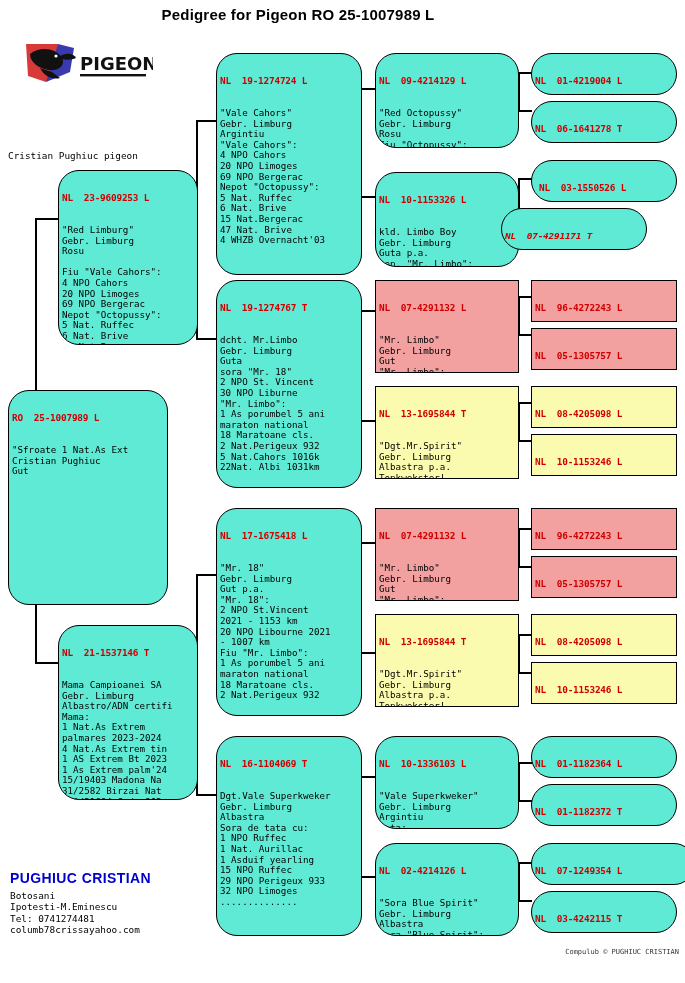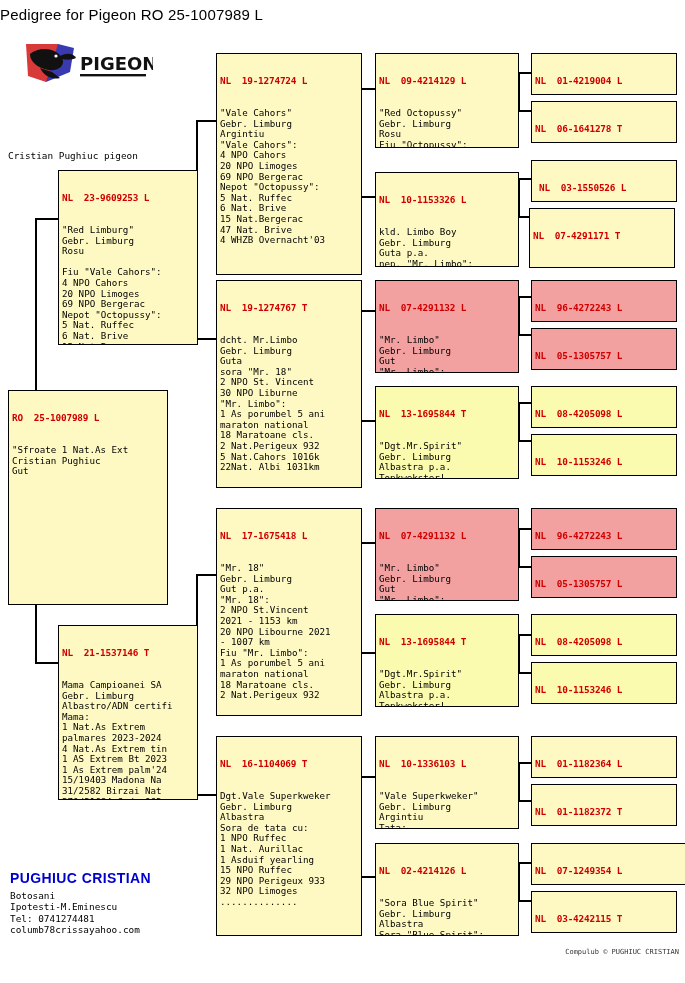--- a/index.html
+++ b/index.html
@@ -5,40 +5,40 @@
   html,body{margin:0;padding:0;}
   body{
     width:685px;height:983px;
     background:#ffffff;
     font-family:"DejaVu Sans Mono", monospace;
     position:relative;
     overflow:hidden;
     color:#000;
   }
   .title{
-    position:absolute;top:6px;left:0;width:596px;
+    position:absolute;top:6px;left:0;width:596px;text-align:center;
     font-family:"Liberation Sans", sans-serif;
-    font-size:15px;font-weight:normal;letter-spacing:.2px;
+    font-size:15px;font-weight:bold;letter-spacing:.2px;
   }
   .card{
     position:absolute;
     border:1.5px solid #000;
     box-sizing:border-box;
     padding:1px 3px;
     font-size:9.2px;
     line-height:10.6px;
     overflow:hidden;
     white-space:pre-wrap;
   }
   .card .ring{
     color:#d00000;font-weight:bold;font-size:9.4px;display:block;
     letter-spacing:-.2px;
   }
   .card .body{display:block;}
-  .white{background:#fef9c3;}
+  .white{background:#5eead4;border-radius:21px;}
   .pink{background:#f2a0a0;}
   .yellow{background:#fbfbb0;}
   .logo-wrap{position:absolute;left:18px;top:38px;width:135px;height:62px;}
   .owner-label{
     position:absolute;left:8px;top:150px;font-size:9.4px;
   }
   .footer-name{
     position:absolute;left:10px;top:870px;
     font-family:"Liberation Sans", sans-serif;
     font-size:14px;font-weight:bold;color:#0000cc;
@@ -299,21 +299,21 @@
   
 </div>
 <div class="card white" style="left:531px;top:101px;width:146px;height:42px;">
   <span class="ring">NL  06-1641278 T</span>
   
 </div>
 <div class="card white" style="left:531px;top:160px;width:146px;height:42px;padding-left:7px;">
   <span class="ring">NL  03-1550526 L</span>
   
 </div>
-<div class="card white" style="left:529px;top:208px;width:146px;height:60px;">
+<div class="card white" style="left:501px;top:208px;width:146px;height:42px;font-style:italic;">
   <span class="ring">NL  07-4291171 T</span>
   
 </div>
 <div class="card pink" style="left:531px;top:280px;width:146px;height:42px;">
   <span class="ring">NL  96-4272243 L</span>
   
 </div>
 <div class="card pink" style="left:531px;top:328px;width:146px;height:42px;">
   <span class="ring">NL  05-1305757 L</span>
   

